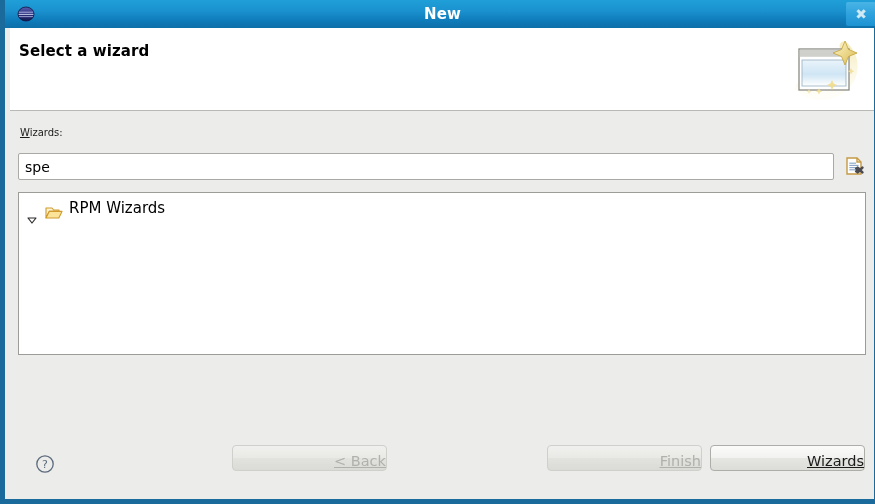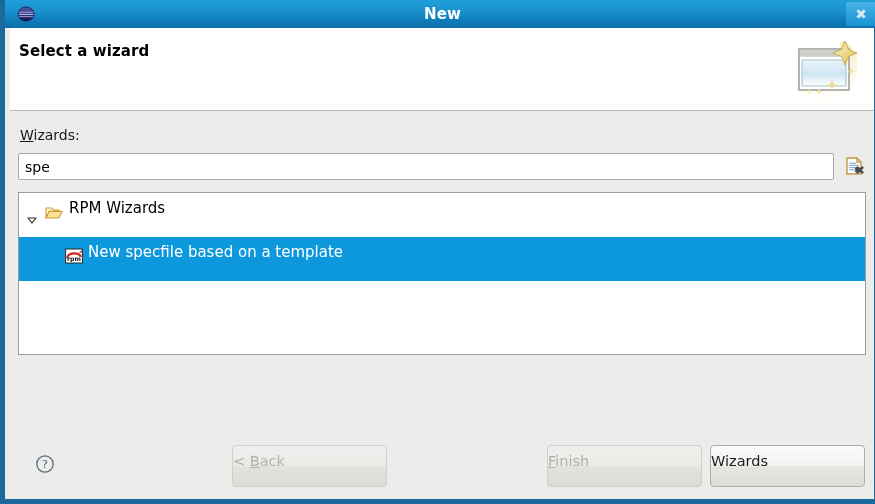--- a/index.html
+++ b/index.html
@@ -97,21 +97,21 @@
     position: absolute;
     left: 5px; top: 111px;
     width: 864px;
     height: 388px;
     background: #ececea;
   }
 
   #wizards-label {
     position: absolute;
     left: 10px; top: 16px;
-    font-size: 14px;
+    font-size: 10px;
     color: #1b1b1b;
   }
   #wizards-label .mn { text-decoration: underline; }
 
   #filter-input {
     position: absolute;
     left: 8px; top: 42px;
     width: 816px;
     height: 27px;
     box-sizing: border-box;
@@ -138,21 +138,21 @@
     left: 8px; top: 81px;
     width: 848px;
     height: 163px;
     box-sizing: border-box;
     background: #ffffff;
     border: 1px solid #9c9c98;
     overflow: hidden;
   }
   .tree-row {
     position: relative;
-    height: 44px;
+    height: 36px;
     line-height: 30px;
     white-space: nowrap;
     font-size: 15px;
     color: #000000;
   }
   .tree-row.selected {
     background: #0d97dd;
     color: #ffffff;
   }
   .twisty {
@@ -188,32 +188,33 @@
   }
   #help-icon {
     position: absolute;
     left: 25px; top: 25px;
     width: 20px; height: 20px;
     cursor: pointer;
   }
   .btn {
     position: absolute;
     top: 16px;
-    height: 42px;
+    height: 26px;
     box-sizing: border-box;
     border: 1px solid #adadaa;
     border-radius: 4px;
     background: linear-gradient(to bottom, #fbfbfa 0%, #f2f2f0 48%, #e5e5e2 52%, #dcdcd8 100%);
     font-family: "DejaVu Sans", "Liberation Sans", sans-serif;
     font-size: 14.5px;
     color: #1b1b1b;
-    text-align: left;
+    text-align: right;
     line-height: 31px;
     white-space: nowrap;
     cursor: pointer;
+    text-decoration: underline;
   }
   .btn.disabled {
     color: #b0b0ac;
     background: linear-gradient(to bottom, #f0f0ee 0%, #e9e9e6 48%, #e2e2df 52%, #dadad6 100%);
     border-color: #cfcfcb;
     cursor: default;
   }
   .btn.default {
     border: 2px solid #4a9fd4;
     background: linear-gradient(to bottom, #fdfdfd 0%, #f3f6f8 48%, #e8eef3 52%, #dde6ee 100%);
@@ -318,31 +319,20 @@
         </span>
         <span class="folder-icon">
           <svg width="18" height="15" viewBox="0 0 18 15">
             <path d="M1 3 H7 L8.6 5 H14 V6.4 H4.2 L1 12.8 Z" fill="#fdf3d5" stroke="#d19a2c" stroke-width="1.1" stroke-linejoin="round"></path>
             <path d="M4.2 6.4 H17 L13.8 13 H1 Z" fill="#fbe39a" stroke="#d19a2c" stroke-width="1.1" stroke-linejoin="round"></path>
           </svg>
         </span>
         <span class="tree-label-top">RPM Wizards</span>
       </div>
 
-      <div class="tree-row selected">
-        <span class="rpm-icon">
-          <svg width="18" height="16" viewBox="0 0 18 16">
-            <rect x="0.6" y="1" width="16.8" height="14" fill="#ffffff" stroke="#2a2a2a" stroke-width="1"></rect>
-            <path d="M2 10 C 3.5 4, 14 4, 16 9" fill="none" stroke="#cf2a2a" stroke-width="2.2"></path>
-            <path d="M13.5 4.5 L16.5 2.2 L17 4.6 Z" fill="#cf2a2a"></path>
-            <text x="9" y="13.2" font-family="DejaVu Sans, sans-serif" font-size="6.2" font-weight="bold" fill="#111111" text-anchor="middle">rpm</text>
-          </svg>
-        </span>
-        <span class="tree-label-child">New specfile based on a template</span>
-      </div>
 
     </div>
 
     <div id="buttonbar">
 
       <span id="help-icon">
         <svg width="20" height="20" viewBox="0 0 20 20">
           <circle cx="10" cy="10" r="8.2" fill="none" stroke="#5b6b7c" stroke-width="1.3"></circle>
           <text x="10" y="14.3" font-family="DejaVu Sans, sans-serif" font-size="11" fill="#5b6b7c" text-anchor="middle">?</text>
         </svg>

